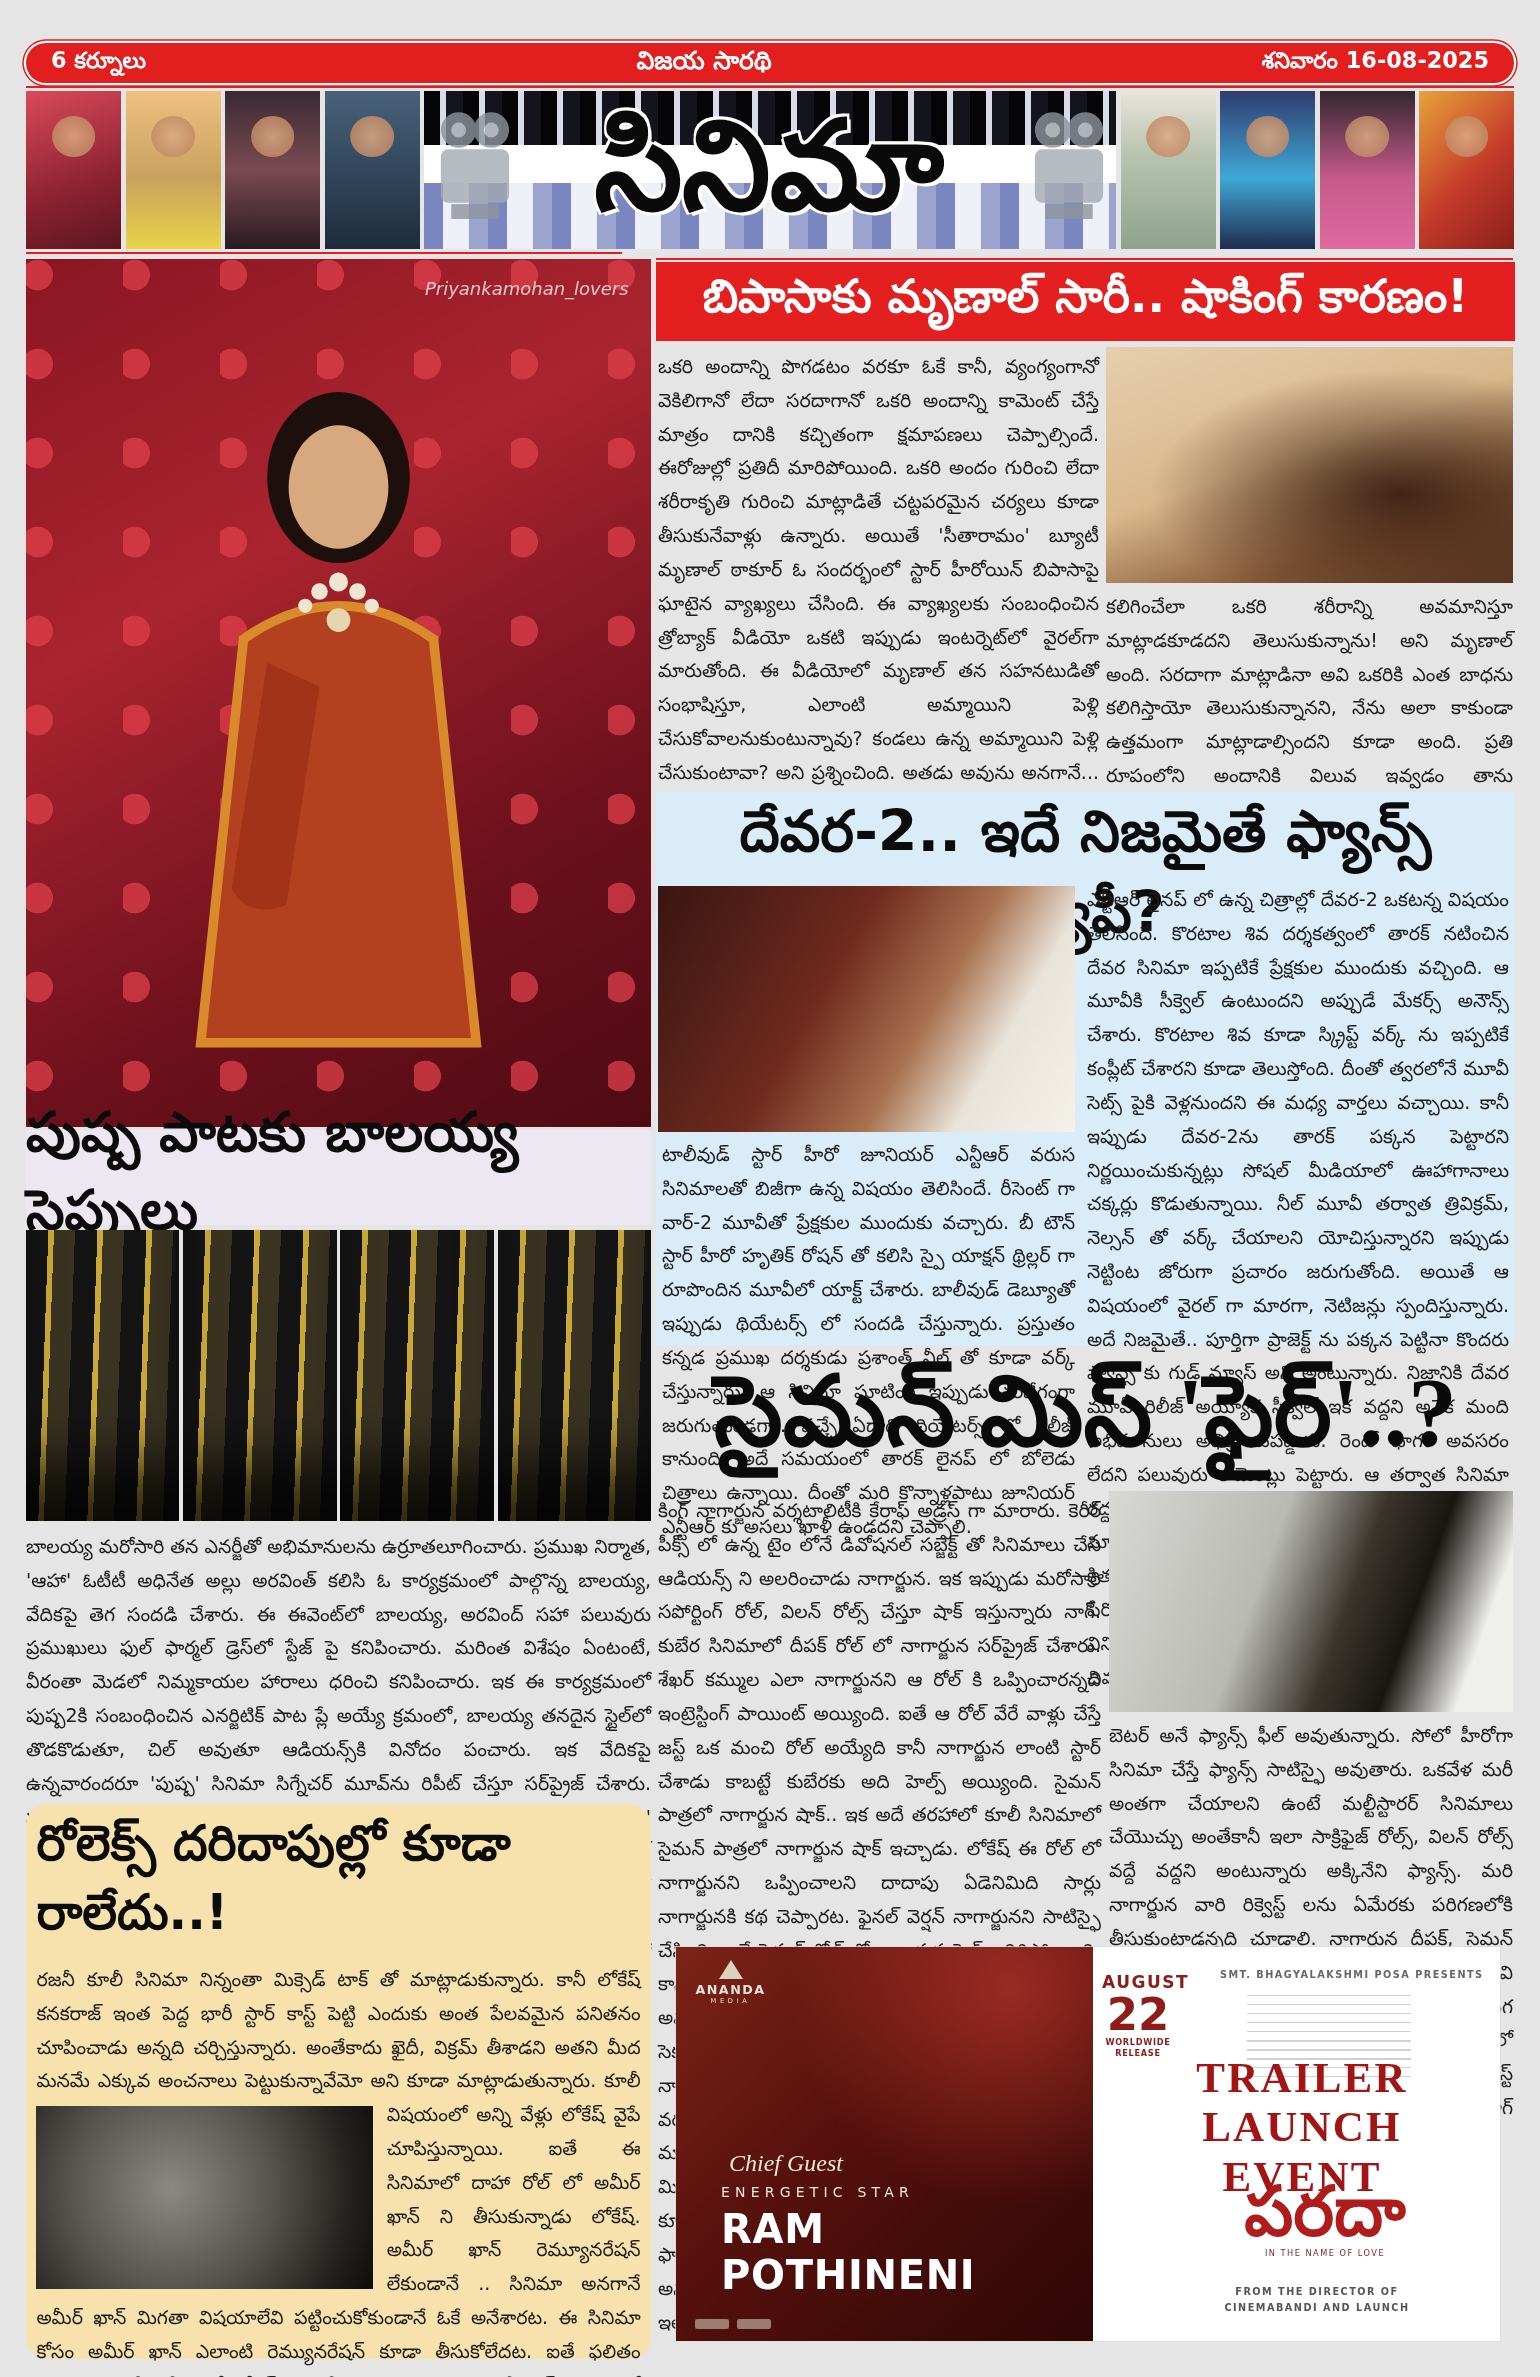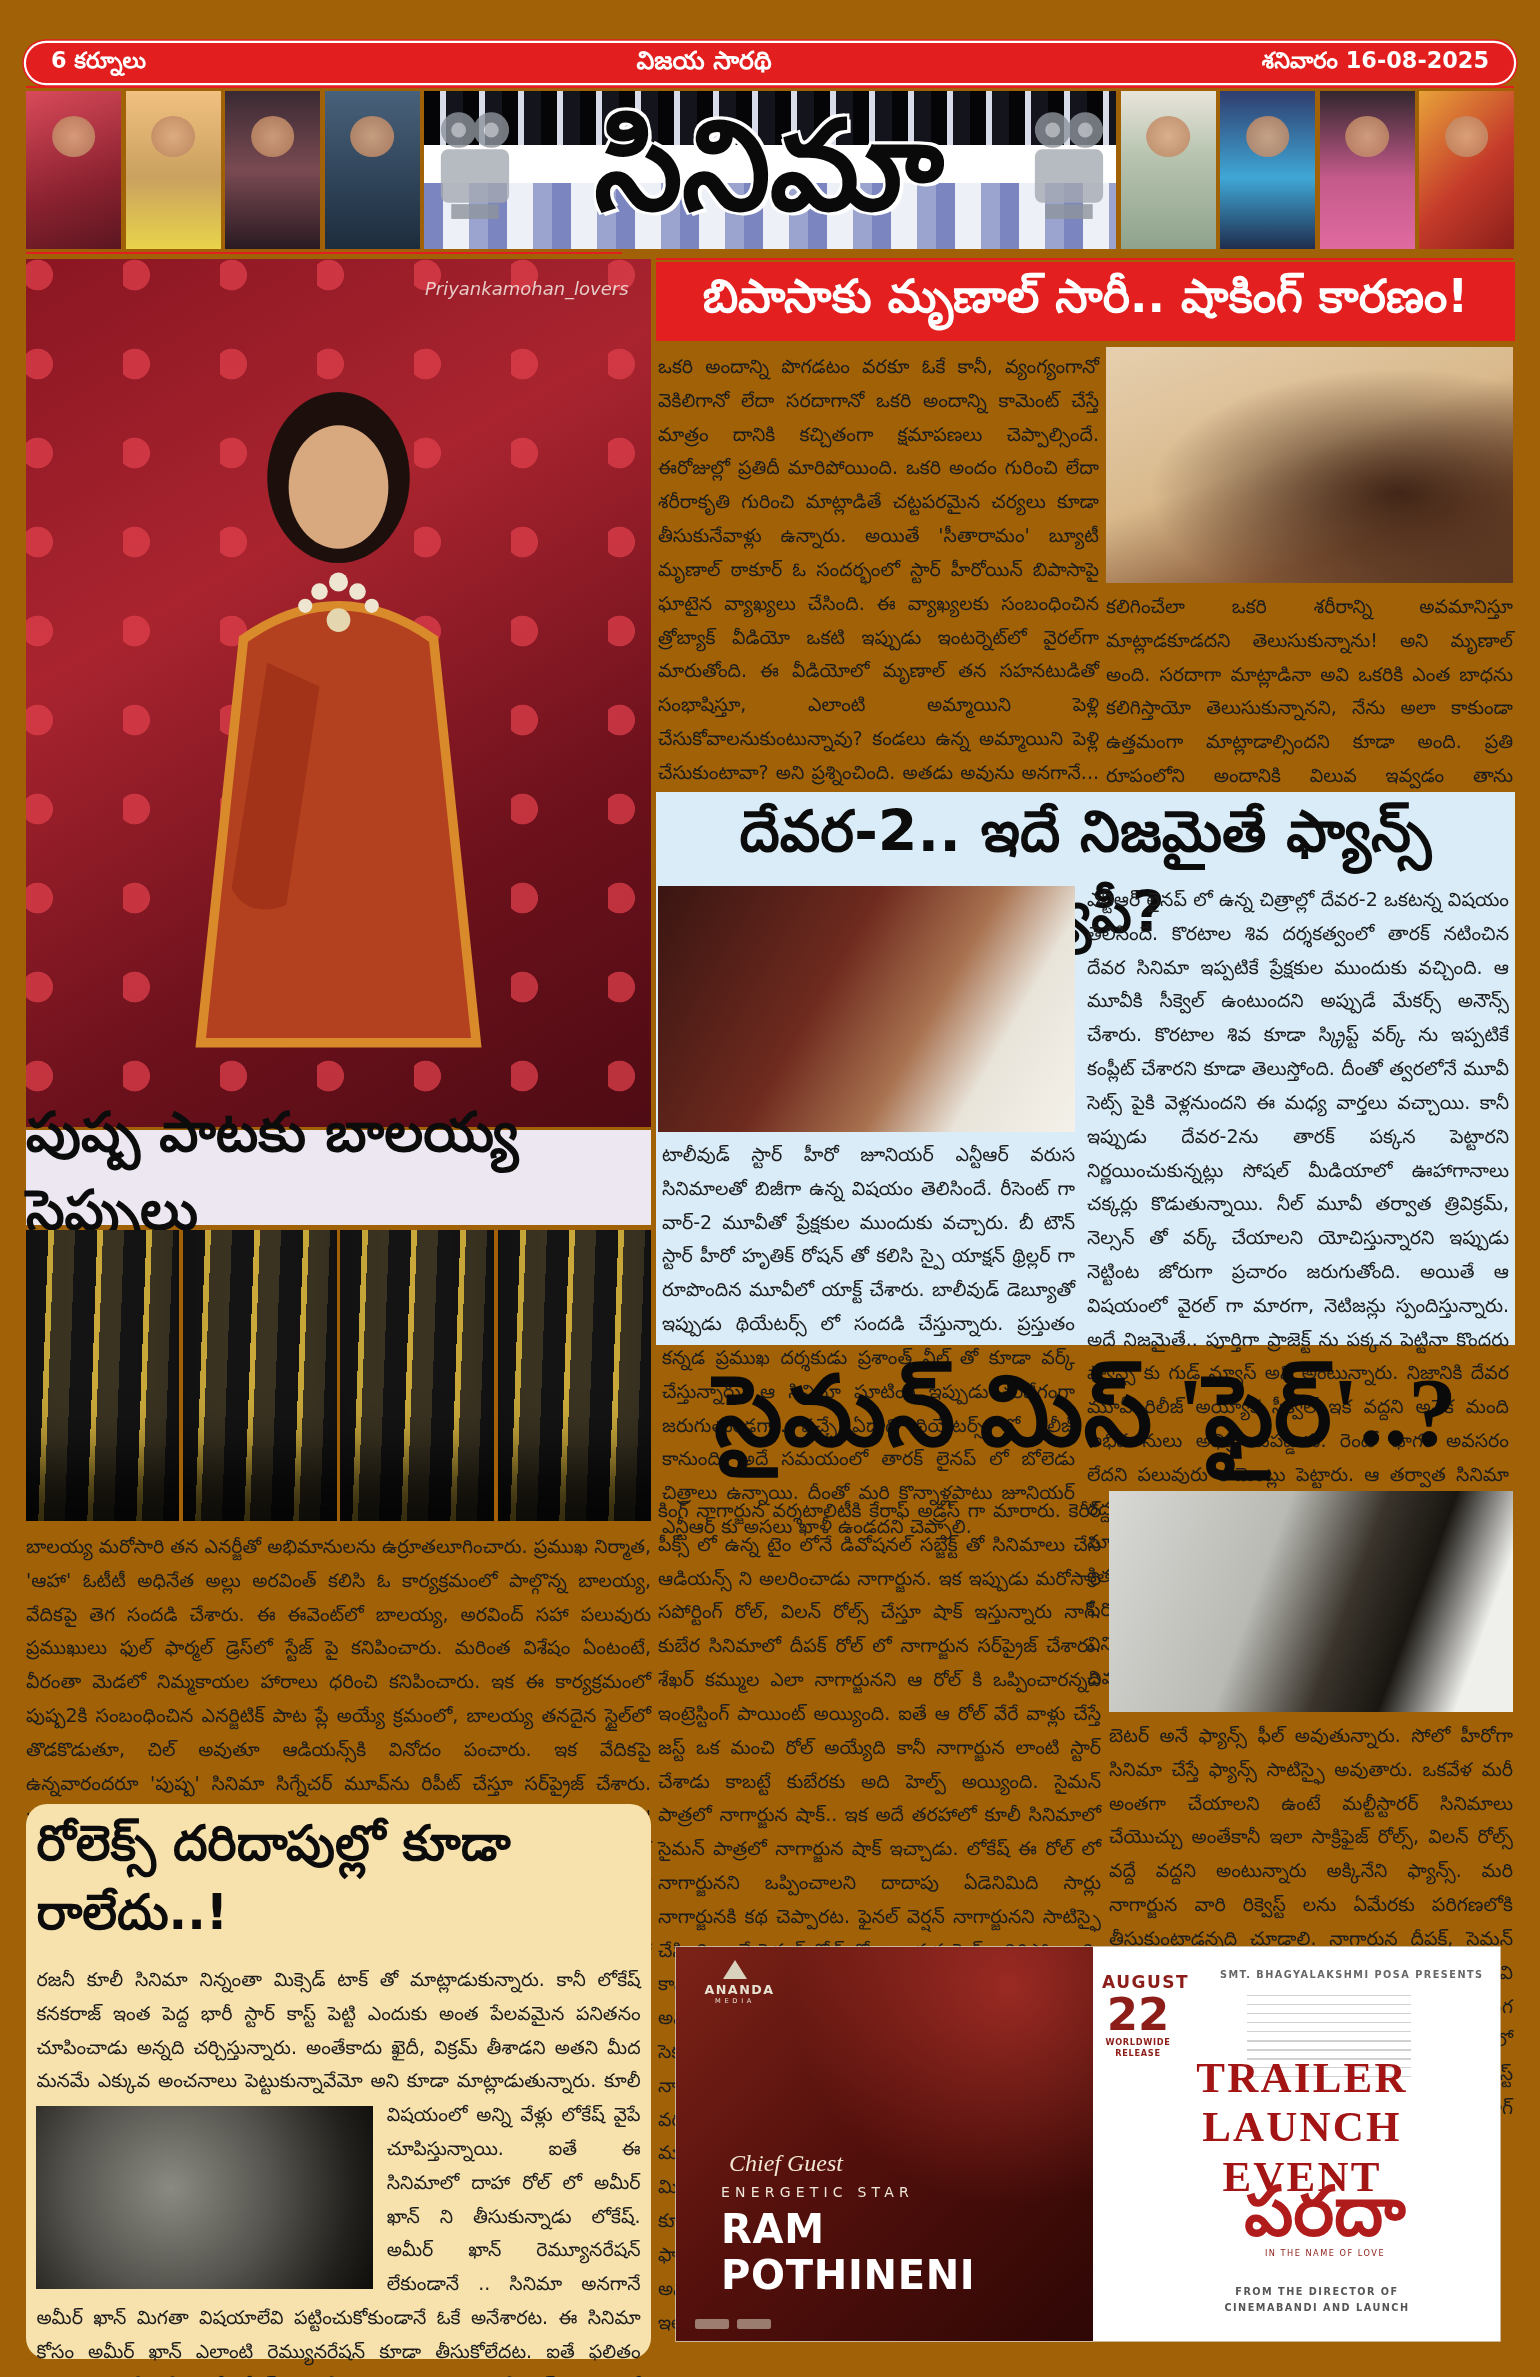--- a/index.html
+++ b/index.html
@@ -1,16 +1,16 @@
 <!DOCTYPE html>
 <html style="font-size:12px"><head>
 <meta charset="utf-8">
 <style>
   html,body{margin:0;padding:0;background:#fff;}
-  #page{position:relative;width:1541px;height:2377px;background:#a16207;overflow:hidden;
+  #page{position:relative;width:1541px;height:2377px;background:#e5e5e5;overflow:hidden;
         font-family:"DejaVu Sans",sans-serif;color:#1c1c1c;}
   .abs{position:absolute;}
 
   
   .topbar{left:26px;top:43px;width:1488px;height:40px;background:#e31e1e;border-radius:21px;
           box-shadow:0 0 0 2.2px #fff,0 0 0 3.7px #e31e1e;display:flex;align-items:center;
           justify-content:space-between;padding:0 25px;box-sizing:border-box;color:#fff;
           font-weight:bold;font-size:22.4px;}
   .topbar .center{font-size:25px;}
 
@@ -104,21 +104,21 @@
   
   .poster{left:676px;top:1947px;width:824px;height:394px;overflow:hidden;background:#fff;
           box-shadow:0 0 0 0.7px #ddd;}
   .p-left{position:absolute;left:0;top:0;width:417px;height:100%;
       background:
         radial-gradient(circle at 80% 10%,rgba(200,60,50,.6),rgba(200,60,50,0) 45%),
         linear-gradient(135deg,#7d2318,#54100c 45%,#2e0705);}
   .ananda{position:absolute;left:19.4px;top:13.4px;color:#e8e2d2;text-align:center;}
   .ananda .tri{width:0;height:0;border-left:12px solid transparent;border-right:12px solid transparent;
       border-bottom:19.4px solid #d9d2bc;margin:0 auto 3px;}
-  .ananda .a1{font-size:12.7px;letter-spacing:1.5px;font-weight:bold;margin-left:9px;}
+  .ananda .a1{font-size:12.7px;letter-spacing:1.5px;font-weight:bold;}
   .ananda .a2{font-size:6.7px;letter-spacing:3.7px;}
   .chief{position:absolute;left:45px;bottom:43px;color:#fff;}
   .chief .cg{font-family:"Liberation Serif","DejaVu Serif",serif;font-style:italic;font-size:24px;
       color:#f2e7d5;margin-left:8px;}
   .chief .es{font-size:14px;letter-spacing:5.2px;margin:7.5px 0 6px;color:#efe8da;}
   .chief .rp{font-size:40px;font-weight:900;letter-spacing:0.7px;}
   .plat{position:absolute;left:19.4px;bottom:12px;display:flex;gap:7.5px;opacity:.6;}
   .plat span{display:block;width:34px;height:10.4px;background:#cfc6b2;border-radius:2.2px;}
   .august{position:absolute;left:426px;top:25px;width:72px;text-align:center;color:#8c1d18;}
   .august .mo{font-size:17px;font-weight:bold;letter-spacing:1.5px;text-align:center;}

